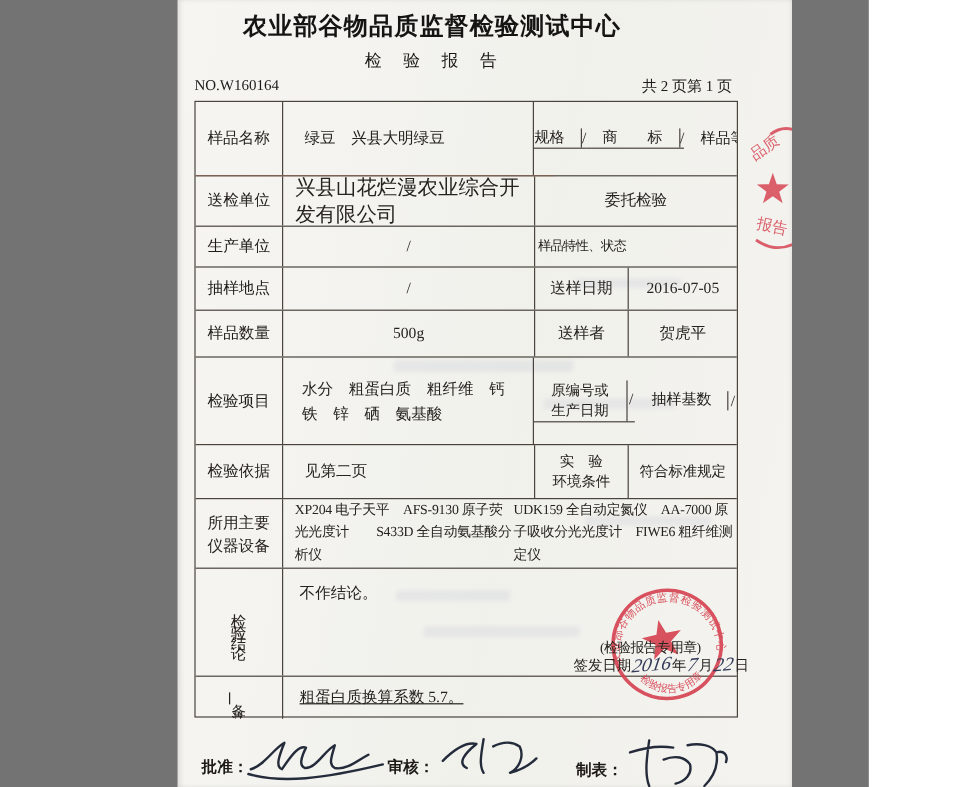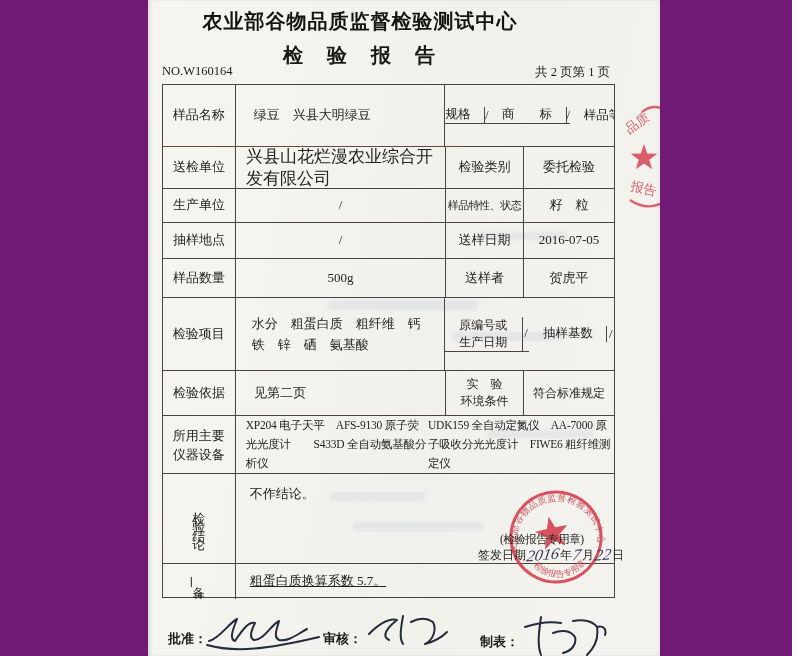--- a/index.html
+++ b/index.html
@@ -4,31 +4,31 @@
 <style>
   :root{
     --bc:#4a443d;
     --ink:#26231f;
     --seal:#d6404f;
     --hand:#333a58;
   }
   *{margin:0;padding:0;box-sizing:border-box;}
   html,body{width:800px;height:656px;background:#ffffff;overflow:hidden;
     font-family:"Liberation Serif","DejaVu Serif",serif;color:var(--ink);}
-  .stage{position:relative;width:792px;height:656px;background:#701a75;}
+  .stage{position:relative;width:724px;height:656px;background:#737373;}
   .page{position:absolute;left:148px;top:0;width:512px;height:656px;overflow:hidden;
     background:linear-gradient(100deg,#f6f5f2 0%,#f1f1ec 55%,#f4f3ef 100%);
     box-shadow:inset 3px 0 5px -2px rgba(0,0,0,.14), inset -2px 0 4px -2px rgba(0,0,0,.10);}
   
   .bleed{position:absolute;background:rgba(95,110,150,.09);filter:blur(1.6px);transform:skewX(-6deg);border-radius:2px;}
   
   .org{position:absolute;left:0;top:8px;width:424px;text-align:center;
     font-size:20px;font-weight:bold;letter-spacing:1px;color:#161412;}
   .rtitle{position:absolute;left:0;top:42px;width:424px;text-align:center;
-    font-size:20px;font-weight:bold;letter-spacing:2px;color:#1b1916;}
+    font-size:14px;font-weight:normal;letter-spacing:2px;color:#1b1916;}
   .meta{position:absolute;left:14px;top:64px;width:448px;display:flex;
     justify-content:space-between;font-size:12.5px;color:#1d1b19;}
   
   .tbl{position:absolute;left:14px;top:84px;width:453px;height:514px;
     border:1px solid var(--bc);background:transparent;font-size:13px;}
   .tr{display:flex;border-bottom:1px solid var(--bc);}
   .tr:last-child{border-bottom:none;text-decoration:underline;}
   .cell{border-right:1px solid var(--bc);display:flex;align-items:center;justify-content:center;
     overflow:hidden;line-height:1.25;}
   .tr .cell:last-child{border-right:none;}
@@ -105,29 +105,27 @@
           <div class="subrow">
             <div class="sc3 lbl" style="font-size:12.5px">样品等级</div>
             <div class="sc4">/</div>
           </div>
         </div>
       </div>
 
       <div class="tr" style="height:42px">
         <div class="cell c1 lbl">送检单位</div>
         <div class="cell c2 val-left" style="font-size:17px;padding-left:10px">兴县山花烂漫农业综合开发有限公司</div>
-        <div class="cell" style="width:78px">检验类别</div>
         <div class="cell" style="flex:1">委托检验</div>
       </div>
 
       <div class="tr" style="height:34px">
         <div class="cell c1 lbl">生产单位</div>
         <div class="cell c2">/</div>
         <div class="cell small" style="width:78px">样品特性、状态</div>
-        <div class="cell" style="flex:1">籽　粒</div>
       </div>
 
       <div class="tr" style="height:36px">
         <div class="cell c1 lbl">抽样地点</div>
         <div class="cell c2">/</div>
         <div class="cell" style="width:78px">送样日期</div>
         <div class="cell" style="flex:1">2016-07-05</div>
       </div>
 
       <div class="tr" style="height:39px">

